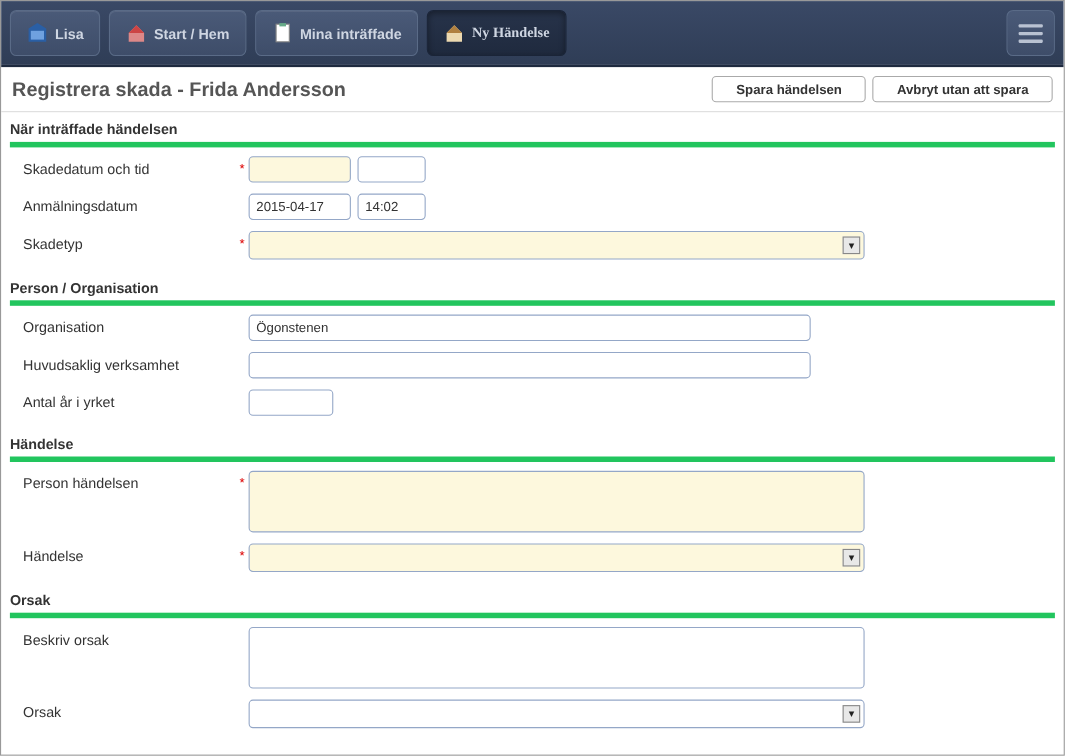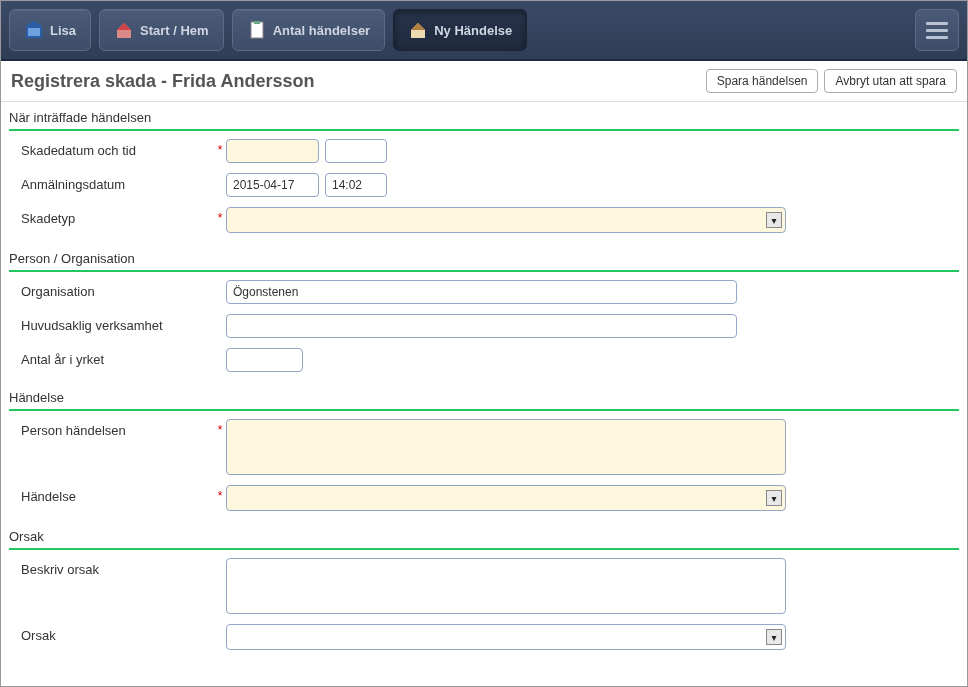--- a/index.html
+++ b/index.html
@@ -33,20 +33,21 @@
   color: #cfd6e2;
   font-size: 13px;
   font-weight: bold;
   cursor: pointer;
   box-shadow: inset 0 1px 0 rgba(255,255,255,0.08);
 }
 .nav-btn.active {
   background: linear-gradient(#27334a, #1f2a3e);
   border-color: #1a2437;
   box-shadow: inset 0 2px 6px rgba(0,0,0,0.4);
+  font-family: Liberation Serif, serif;
 }
 .nav-btn .icon {
   width: 20px; height: 20px;
   display:flex;align-items:center;justify-content:center;
 }
 .spacer { flex: 1; }
 .hamburger {
   width: 44px; height: 42px;
   border: 1px solid #5a6b87;
   border-radius: 6px;
@@ -62,33 +63,33 @@
   gap: 20px;
 }
 .page-title {
   font-size: 18px;
   font-weight: bold;
   color: #555;
 }
 .hdr-buttons { display:flex; gap:6px; }
 .hdr-btn {
   background:#fff;border:1px solid #aaa;border-radius:4px;
-  padding:4px 10px;font-size:12px;color:#333;cursor:pointer;
+  padding:4px 21px;font-size:12px;color:#333;cursor:pointer;font-weight:bold;
 }
 .content-wrap {
   height: calc(687px - 60px - 42px);
   overflow-y: scroll;
   padding: 0 8px 12px 8px;
 }
 .section-heading {
   font-size: 13px;
-  font-weight: normal;
+  font-weight: bold;
   color: #333;
   padding: 8px 0 4px 0;
-  border-bottom: 2px solid #22c55e;
+  border-bottom: 5px solid #22c55e;
   margin-bottom: 8px;
 }
 .form-row {
   display:flex;align-items:flex-start;
   margin-bottom: 10px;
 }
 .form-label {
   width: 205px;
   padding-left: 12px;
   padding-top: 4px;
@@ -152,21 +153,21 @@
     </span>
     <span>Start / Hem</span>
   </button>
   <button class="nav-btn">
     <span class="icon">
       <svg width="20" height="20" viewBox="0 0 20 20">
           <rect x="4" y="2" width="12" height="16" fill="#fff" stroke="#888"></rect>
           <rect x="7" y="1" width="6" height="3" fill="#6a8"></rect>
         </svg>
     </span>
-    <span>Antal händelser</span>
+    <span>Mina inträffade</span>
   </button>
   <button class="nav-btn active">
     <span class="icon">
       <svg width="20" height="20" viewBox="0 0 20 20">
           <path d="M3 10 L10 3 L17 10 L17 18 L3 18 Z" fill="#ecd9b0"></path>
           <path d="M3 10 L10 3 L17 10" fill="#b08040"></path>
         </svg>
     </span>
     <span>Ny Händelse</span>
   </button>

